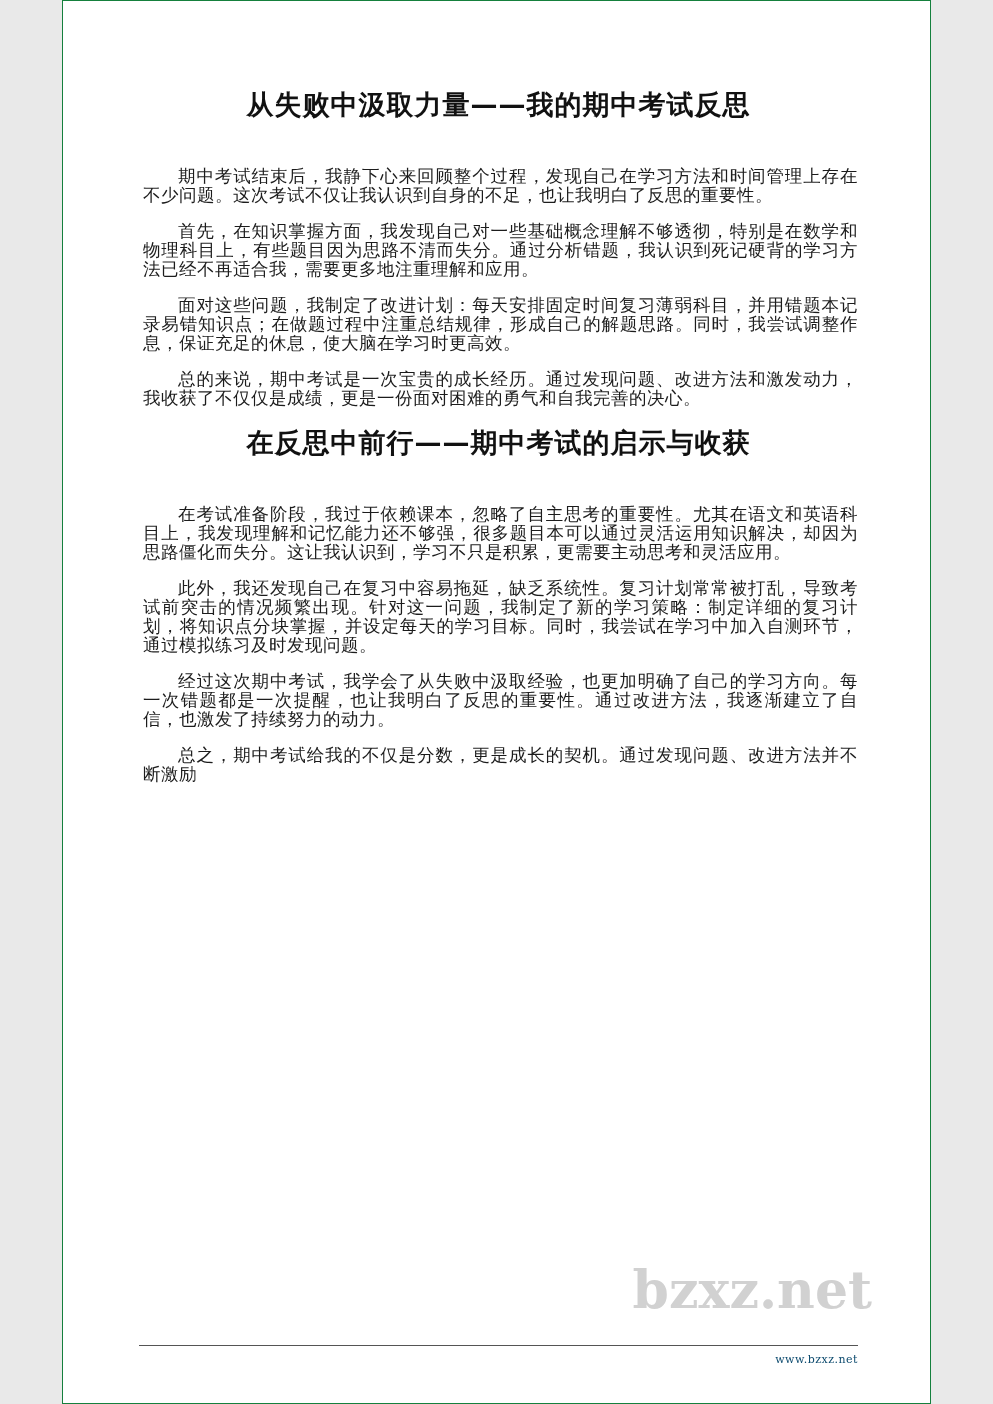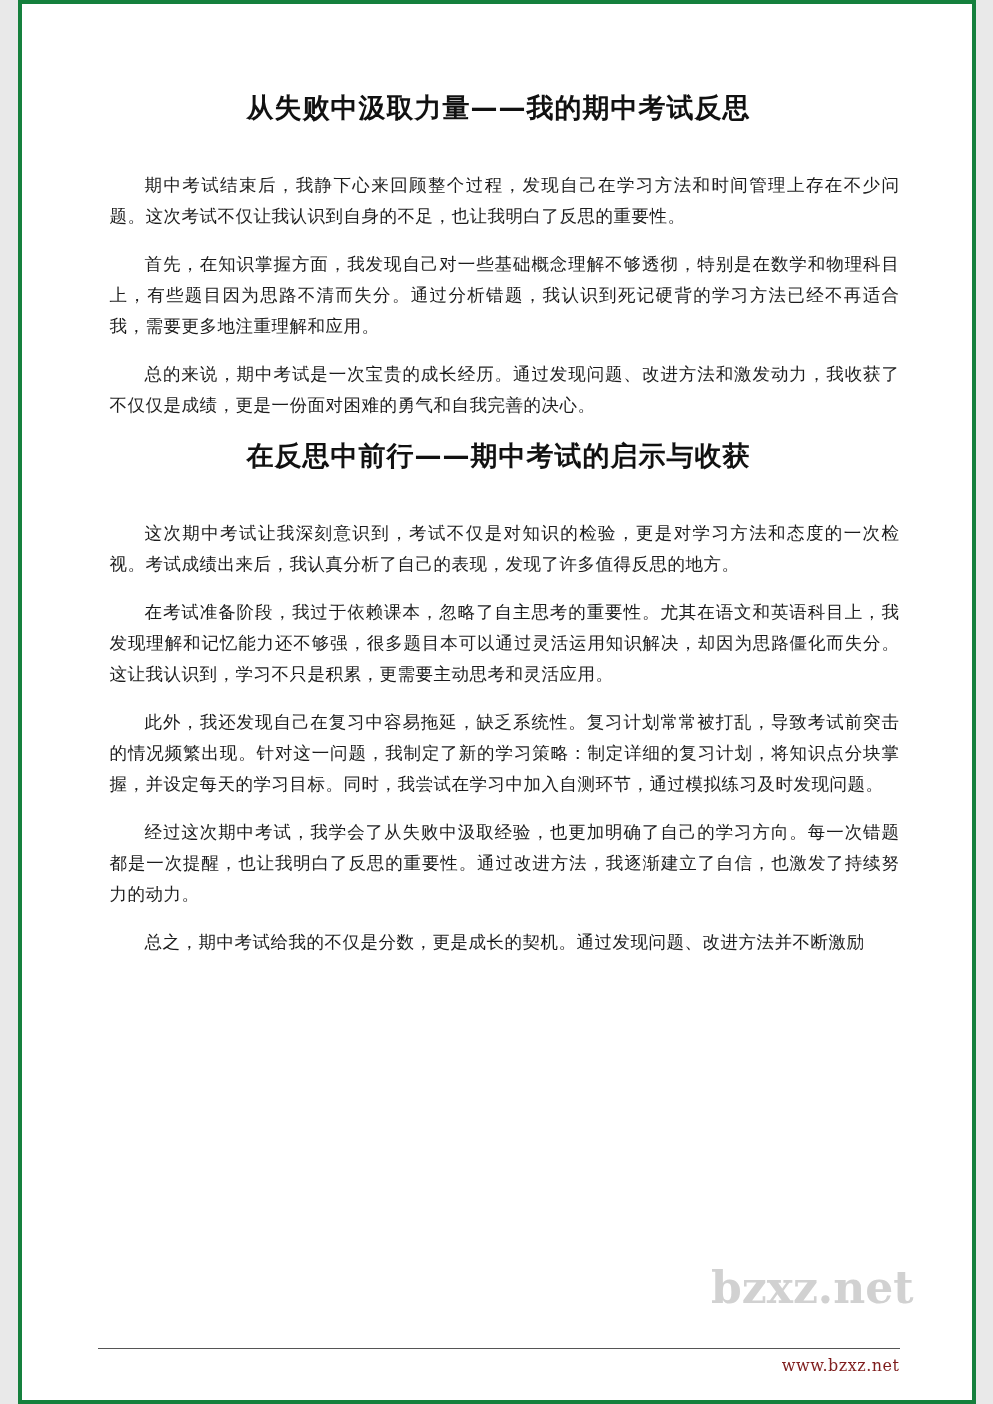--- a/index.html
+++ b/index.html
@@ -2,25 +2,25 @@
 <html><head>
 <meta charset="utf-8">
 <style>
   html, body {
     margin: 0;
     padding: 0;
     background: #e9e9e9;
   }
   .page {
     position: relative;
-    width: 958px;
+    width: 869px;
     height: 1404px;
     margin: 0 auto;
     background: #ffffff;
-    border: 4px solid #15803d;
+    border: 1px solid #15803d;
     box-sizing: border-box;
     overflow: hidden;
     font-family: "DejaVu Serif", "Liberation Serif", serif;
     color: #1c1c1c;
   }
   .content {
     position: absolute;
     left: 76px;
     right: 72px;
     top: 0;
@@ -36,72 +36,72 @@
   }
   .essay-title.first {
     margin-top: 86px;
     margin-bottom: 44px;
   }
   .essay-title.second {
     margin-bottom: 44px;
   }
   .essay p {
     font-size: 17.5px;
-    line-height: 31px;
+    line-height: 19px;
     text-align: justify;
     text-indent: 2em;
     letter-spacing: 0.5px;
-    margin: 0 0 17px 12px;
+    margin: 0 0 17px 4px;
     color: #1c1c1c;
   }
   .watermark {
     position: absolute;
     right: 58px;
     top: 1258px;
-    font-size: 44px;
+    font-size: 52px;
     font-weight: bold;
     color: #c2c2c2;
     opacity: 0.75;
     font-family: "DejaVu Serif", "Liberation Serif", serif;
     pointer-events: none;
   }
   .footer-rule {
     position: absolute;
     left: 76px;
     right: 72px;
     top: 1344px;
     border-top: 1px solid #555;
     height: 0;
   }
   .footer-url {
     position: absolute;
     right: 72px;
     top: 1352px;
-    font-size: 16px;
-    color: #7f1d1d;
+    font-size: 11px;
+    color: #0c4a6e;
     letter-spacing: 0.5px;
   }
 </style>
 </head>
 <body>
 
 <div class="page">
 
   <div class="content">
 
     <div class="essay">
       <h1 class="essay-title first">从失败中汲取力量——我的期中考试反思</h1>
       <p>期中考试结束后，我静下心来回顾整个过程，发现自己在学习方法和时间管理上存在不少问题。这次考试不仅让我认识到自身的不足，也让我明白了反思的重要性。</p>
       <p>首先，在知识掌握方面，我发现自己对一些基础概念理解不够透彻，特别是在数学和物理科目上，有些题目因为思路不清而失分。通过分析错题，我认识到死记硬背的学习方法已经不再适合我，需要更多地注重理解和应用。</p>
+      <p>面对这些问题，我制定了改进计划：每天安排固定时间复习薄弱科目，并用错题本记录易错知识点；在做题过程中注重总结规律，形成自己的解题思路。同时，我尝试调整作息，保证充足的休息，使大脑在学习时更高效。</p>
       <p>总的来说，期中考试是一次宝贵的成长经历。通过发现问题、改进方法和激发动力，我收获了不仅仅是成绩，更是一份面对困难的勇气和自我完善的决心。</p>
     </div>
 
     <div class="essay">
       <h1 class="essay-title second">在反思中前行——期中考试的启示与收获</h1>
-      <p>这次期中考试让我深刻意识到，考试不仅是对知识的检验，更是对学习方法和态度的一次检视。考试成绩出来后，我认真分析了自己的表现，发现了许多值得反思的地方。</p>
       <p>在考试准备阶段，我过于依赖课本，忽略了自主思考的重要性。尤其在语文和英语科目上，我发现理解和记忆能力还不够强，很多题目本可以通过灵活运用知识解决，却因为思路僵化而失分。这让我认识到，学习不只是积累，更需要主动思考和灵活应用。</p>
       <p>此外，我还发现自己在复习中容易拖延，缺乏系统性。复习计划常常被打乱，导致考试前突击的情况频繁出现。针对这一问题，我制定了新的学习策略：制定详细的复习计划，将知识点分块掌握，并设定每天的学习目标。同时，我尝试在学习中加入自测环节，通过模拟练习及时发现问题。</p>
       <p>经过这次期中考试，我学会了从失败中汲取经验，也更加明确了自己的学习方向。每一次错题都是一次提醒，也让我明白了反思的重要性。通过改进方法，我逐渐建立了自信，也激发了持续努力的动力。</p>
       <p>总之，期中考试给我的不仅是分数，更是成长的契机。通过发现问题、改进方法并不断激励</p>
     </div>
 
   </div>
 
   <div class="watermark">bzxz.net</div>
 

